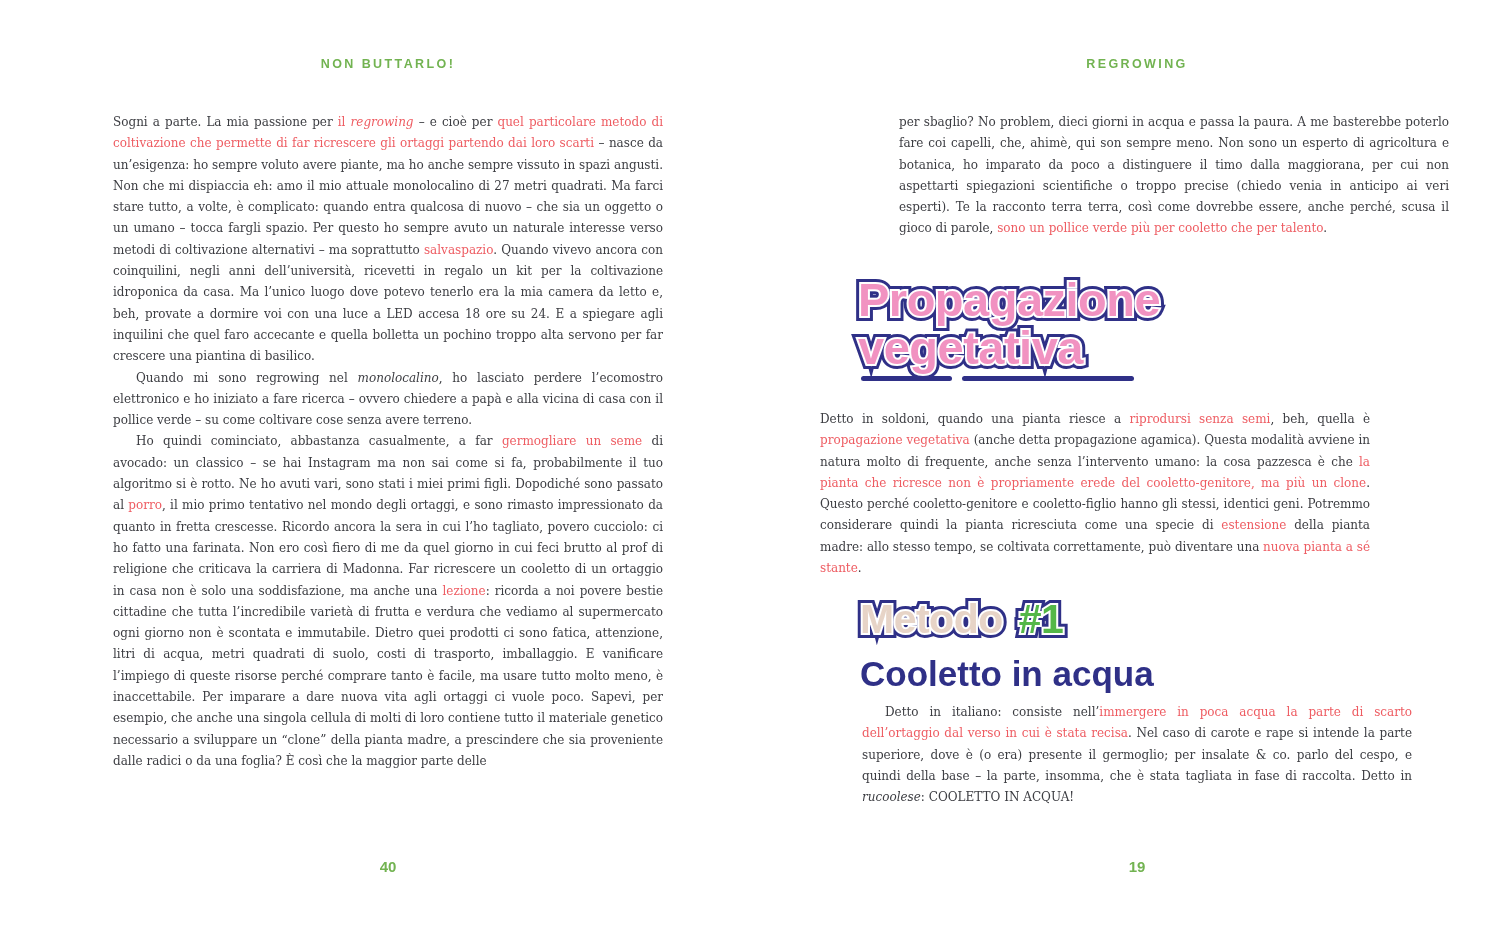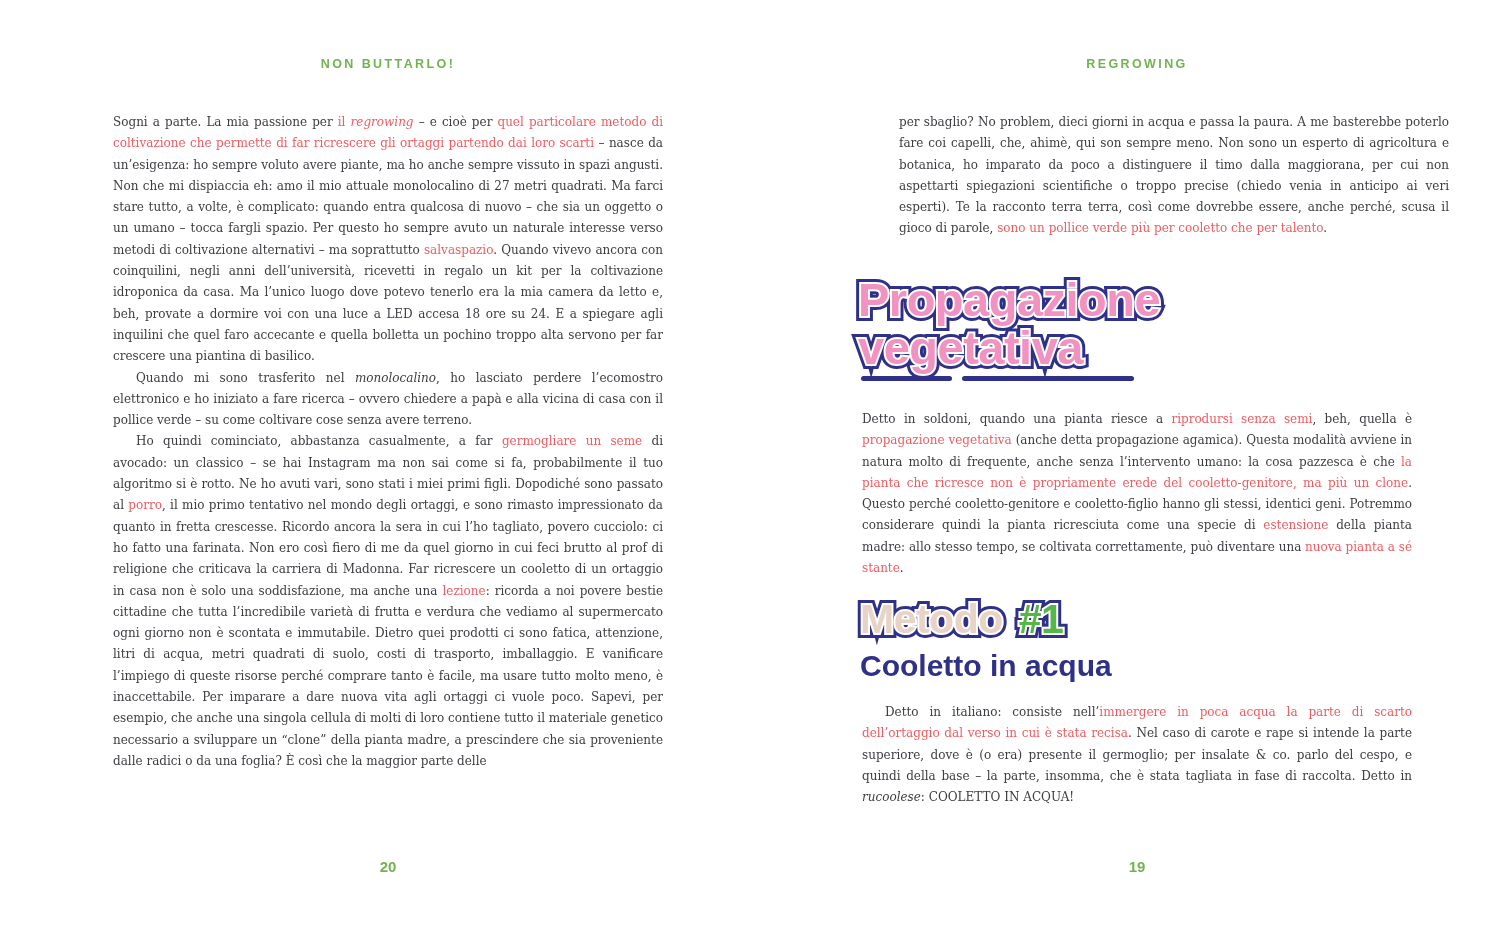--- a/index.html
+++ b/index.html
@@ -44,21 +44,21 @@
     font-size:12px;line-height:21.3px;
     color:var(--body_ink);
     text-align:justify;
     hyphens:auto;-webkit-hyphens:auto;
     overflow:hidden;
   }
   .text-block p{margin:0;}
   .text-block p.indent{text-indent:23px;}
   .left-body{left:113px;top:112px;height:728px;}
   .rp-intro{left:862px;top:112px;height:167px;margin-left:37px;}
-  .rp-section{left:862px;top:409px;height:184px;}
+  .rp-section{left:820px;top:409px;height:184px;}
   .rp-method{left:862px;top:702px;height:147px;}
   .red{color:var(--accent_red);}
   .it{font-style:italic;}
 
   
   .ol-unit{position:relative;display:inline-block;white-space:nowrap;}
   .ol-layer{position:absolute;left:0;top:0;white-space:nowrap;}
   .ol-stroke-outer{-webkit-text-stroke:10px var(--heading_navy);color:var(--heading_navy);z-index:0;}
   .ol-stroke-inner{-webkit-text-stroke:4px #ffffff;color:#ffffff;z-index:1;}
   .ol-fill{position:relative;z-index:2;}
@@ -80,37 +80,37 @@
   .underline-long{left:104px;width:172px;}
 
   .method-heading{
     position:absolute;left:860px;top:594px;width:560px;
     font-family:"Liberation Sans", sans-serif;
     font-weight:bold;
   }
   .mh-row{font-size:41px;line-height:50px;letter-spacing:-0.5px;}
   .mh-gap{display:inline-block;width:16px;}
   .method-subtitle{
-    margin-top:7px;
-    font-size:30px;line-height:30px;letter-spacing:0;
+    margin-top:15px;
+    font-size:35px;line-height:30px;letter-spacing:0;
     color:var(--heading_navy);
   }
 </style>
 </head>
 <body>
 
 <div class="spread">
 
   <div class="running-head head-left">NON BUTTARLO!</div>
   <div class="text-block left-body">
       <p><span>Sogni a parte. La mia passione per </span><span class="red">il </span><span class="red it">regrowing</span><span> – e cioè per </span><span class="red">quel particolare metodo di coltivazione che permette di far ricrescere gli ortaggi partendo dai loro scarti</span><span> – nasce da un’esigenza: ho sempre voluto avere piante, ma ho anche sempre vissuto in spazi angusti. Non che mi dispiaccia eh: amo il mio attuale monolocalino di 27 metri quadrati. Ma farci stare tutto, a volte, è complicato: quando entra qualcosa di nuovo – che sia un oggetto o un umano – tocca fargli spazio. Per questo ho sempre avuto un naturale interesse verso metodi di coltivazione alternativi – ma soprattutto </span><span class="red">salvaspazio</span><span>. Quando vivevo ancora con coinquilini, negli anni dell’università, ricevetti in regalo un kit per la coltivazione idroponica da casa. Ma l’unico luogo dove potevo tenerlo era la mia camera da letto e, beh, provate a dormire voi con una luce a LED accesa 18 ore su 24. E a spiegare agli inquilini che quel faro accecante e quella bolletta un pochino troppo alta servono per far crescere una piantina di basilico.</span></p>
-      <p class="indent"><span>Quando mi sono trasferito nel </span><span class="it">monolocalino</span><span>, ho lasciato perdere l’ecomostro elettronico e ho iniziato a fare ricerca – ovvero chiedere a papà e alla vicina di casa con il pollice verde – su come coltivare cose senza avere terreno.</span></p>
+      <p class="indent"><span>Quando mi sono regrowing nel </span><span class="it">monolocalino</span><span>, ho lasciato perdere l’ecomostro elettronico e ho iniziato a fare ricerca – ovvero chiedere a papà e alla vicina di casa con il pollice verde – su come coltivare cose senza avere terreno.</span></p>
       <p class="indent"><span>Ho quindi cominciato, abbastanza casualmente, a far </span><span class="red">germogliare un seme</span><span> di avocado: un classico – se hai Instagram ma non sai come si fa, probabilmente il tuo algoritmo si è rotto. Ne ho avuti vari, sono stati i miei primi figli. Dopodiché sono passato al </span><span class="red">porro</span><span>, il mio primo tentativo nel mondo degli ortaggi, e sono rimasto impressionato da quanto in fretta crescesse. Ricordo ancora la sera in cui l’ho tagliato, povero cucciolo: ci ho fatto una farinata. Non ero così fiero di me da quel giorno in cui feci brutto al prof di religione che criticava la carriera di Madonna. Far ricrescere un cooletto di un ortaggio in casa non è solo una soddisfazione, ma anche una </span><span class="red">lezione</span><span>: ricorda a noi povere bestie cittadine che tutta l’incredibile varietà di frutta e verdura che vediamo al supermercato ogni giorno non è scontata e immutabile. Dietro quei prodotti ci sono fatica, attenzione, litri di acqua, metri quadrati di suolo, costi di trasporto, imballaggio. E vanificare l’impiego di queste risorse perché comprare tanto è facile, ma usare tutto molto meno, è inaccettabile. Per imparare a dare nuova vita agli ortaggi ci vuole poco. Sapevi, per esempio, che anche una singola cellula di molti di loro contiene tutto il materiale genetico necessario a sviluppare un “clone” della pianta madre, a prescindere che sia proveniente dalle radici o da una foglia? È così che la maggior parte delle </span></p>
     </div>
-  <div class="page-number num-left">20</div>
+  <div class="page-number num-left">40</div>
 
   <div class="running-head head-right">REGROWING</div>
   <div class="text-block rp-intro">
       <p><span>per sbaglio? No problem, dieci giorni in acqua e passa la paura. A me basterebbe poterlo fare coi capelli, che, ahimè, qui son sempre meno. Non sono un esperto di agricoltura e botanica, ho imparato da poco a distinguere il timo dalla maggiorana, per cui non aspettarti spiegazioni scientifiche o troppo precise (chiedo venia in anticipo ai veri esperti). Te la racconto terra terra, così come dovrebbe essere, anche perché, scusa il gioco di parole, </span><span class="red">sono un pollice verde più per cooletto che per talento</span><span>.</span></p>
     </div>
 
   <div class="display-heading">
     <div class="dh-line">
       <span class="ol-unit fill-pink">
         <span class="ol-layer ol-stroke-outer">Propagazione</span>

